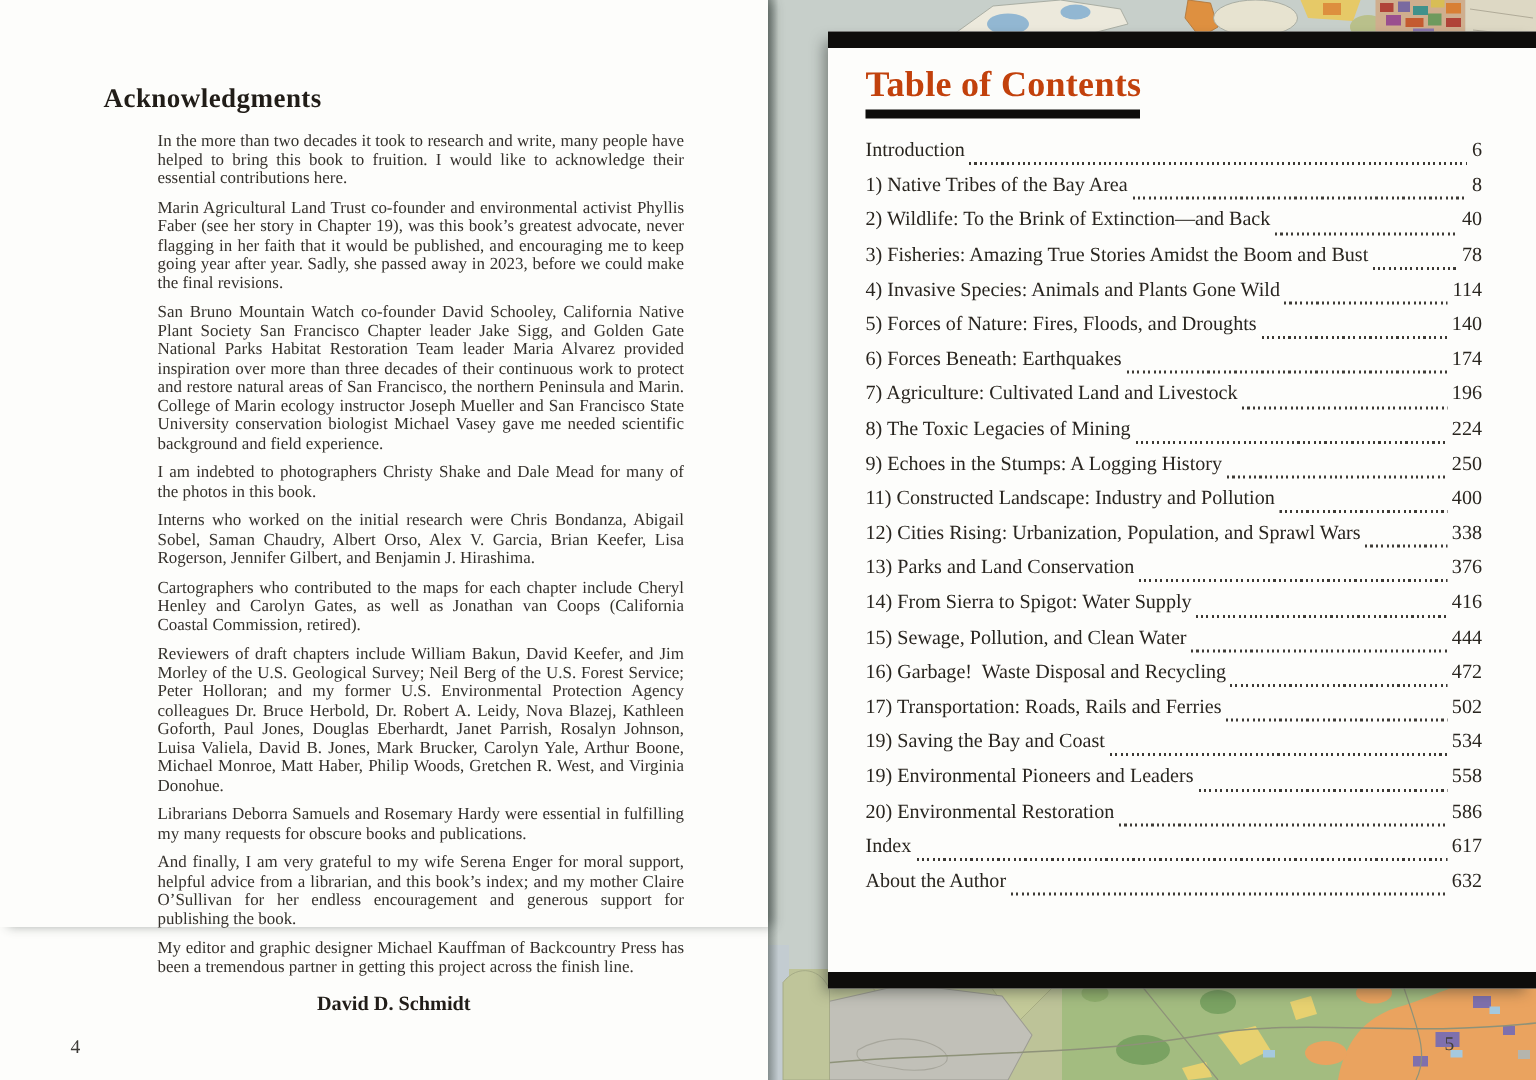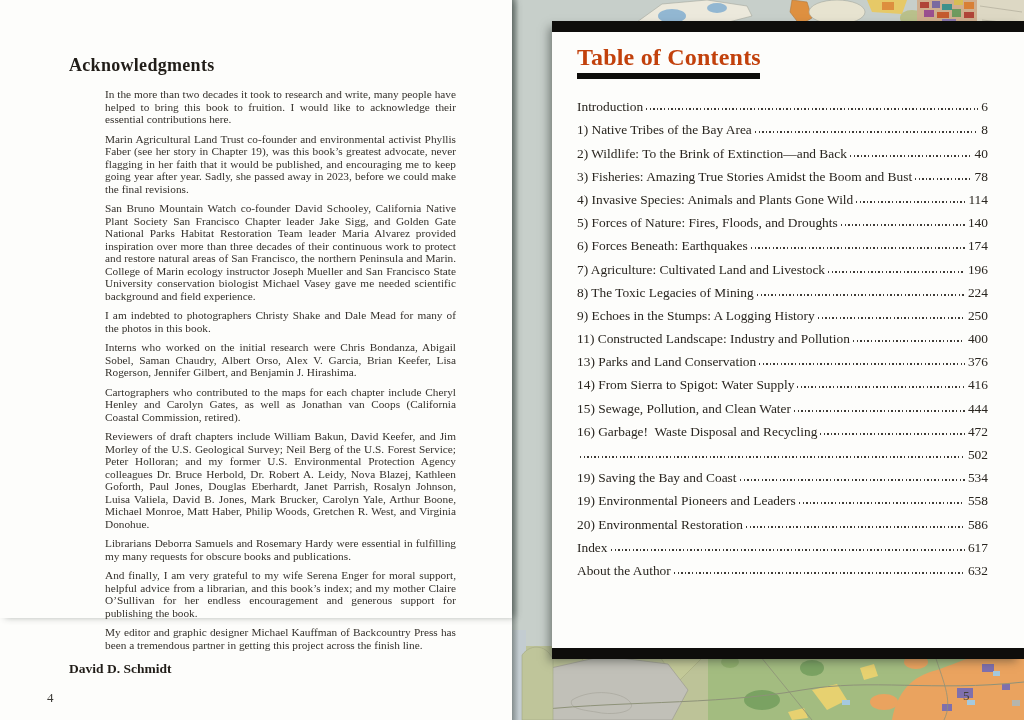--- a/index.html
+++ b/index.html
@@ -16,34 +16,34 @@
 
   
   .map{position:absolute;left:512px;top:0;width:512px;height:720px;z-index:0;}
 
   
   .left-page{position:absolute;left:0;top:0;width:512px;height:618px;background:var(--page_bg);z-index:2;
     box-shadow:4px 0 7px -1px rgba(45,55,50,.45);}
   .ack-content{position:absolute;left:69px;top:55px;width:387px;color:var(--text_dark);}
   .ack-content h1{font-size:18px;font-weight:bold;color:#211d18;letter-spacing:.3px;margin-bottom:12px;}
   .ack-para{font-size:11.3px;line-height:12.5px;text-align:justify;margin-bottom:7px;color:var(--text_dark);margin-left:36px;}
-  .signature{font-size:13.5px;font-weight:bold;text-align:left;margin-top:10px;color:#211d18;}
+  .signature{font-size:13.5px;font-weight:bold;text-align:center;margin-top:10px;color:#211d18;}
   .page-num-4{position:absolute;left:47px;top:690px;font-size:13px;color:#3c3a36;}
 
   
   .right-page{position:absolute;left:552px;top:21px;width:472px;height:638px;background:var(--page_bg);z-index:1;
     box-shadow:-5px 4px 9px -2px rgba(40,45,42,.5);}
   .bar{position:absolute;left:0;width:100%;height:11px;background:var(--bar_black);}
   .bar.top{top:0;}
   .bar.bottom{bottom:0;}
   .toc-content{position:absolute;left:0;top:11px;width:100%;padding:12px 36px 0 25px;}
   .toc-content h2{font-size:24px;font-weight:bold;color:#c2410c;letter-spacing:.2px;}
   .title-underline{width:183px;height:6px;background:var(--bar_black);margin-top:2px;}
   .toc-list{list-style:none;margin-top:13px;}
-  .toc-row{display:flex;align-items:flex-end;height:23.2px;font-size:13.4px;color:var(--toc_text);}
+  .toc-row{display:flex;align-items:flex-start;height:23.2px;font-size:13.4px;color:var(--toc_text);}
   .toc-label{white-space:nowrap;}
   .leader{flex:1 1 auto;height:2px;margin:0 3px;align-self:flex-end;margin-bottom:5px;
     background-image:repeating-linear-gradient(to right,#3d3a35 0px,#3d3a35 1.4px,transparent 1.4px,transparent 3.6px);}
   .toc-page{white-space:nowrap;}
   .page-num-5{position:absolute;left:963px;top:688px;font-size:13px;color:#413f35;z-index:1;}
 </style>
 </head>
 <body>
 
 <div class="spread">
@@ -175,40 +175,46 @@
           <span class="toc-label">9) Echoes in the Stumps: A Logging History</span>
           <span class="leader"></span>
           <span class="toc-page">250</span>
         </li>
           <li class="toc-row">
           <span class="toc-label">11) Constructed Landscape: Industry and Pollution</span>
           <span class="leader"></span>
           <span class="toc-page">400</span>
         </li>
           <li class="toc-row">
+          <span class="toc-label">12) Cities Rising: Urbanization, Population, and Sprawl Wars</span>
+          <span class="leader"></span>
+          <span class="toc-page">338</span>
+        </li>
+          <li class="toc-row">
           <span class="toc-label">13) Parks and Land Conservation</span>
           <span class="leader"></span>
           <span class="toc-page">376</span>
         </li>
           <li class="toc-row">
           <span class="toc-label">14) From Sierra to Spigot: Water Supply</span>
           <span class="leader"></span>
           <span class="toc-page">416</span>
         </li>
           <li class="toc-row">
           <span class="toc-label">15) Sewage, Pollution, and Clean Water</span>
           <span class="leader"></span>
           <span class="toc-page">444</span>
         </li>
           <li class="toc-row">
           <span class="toc-label">16) Garbage!&nbsp; Waste Disposal and Recycling</span>
           <span class="leader"></span>
           <span class="toc-page">472</span>
         </li>
           <li class="toc-row">
+          <span class="toc-label">17) Transportation: Roads, Rails and Ferries</span>
           <span class="leader"></span>
           <span class="toc-page">502</span>
         </li>
           <li class="toc-row">
           <span class="toc-label">19) Saving the Bay and Coast</span>
           <span class="leader"></span>
           <span class="toc-page">534</span>
         </li>
           <li class="toc-row">
           <span class="toc-label">19) Environmental Pioneers and Leaders</span>

